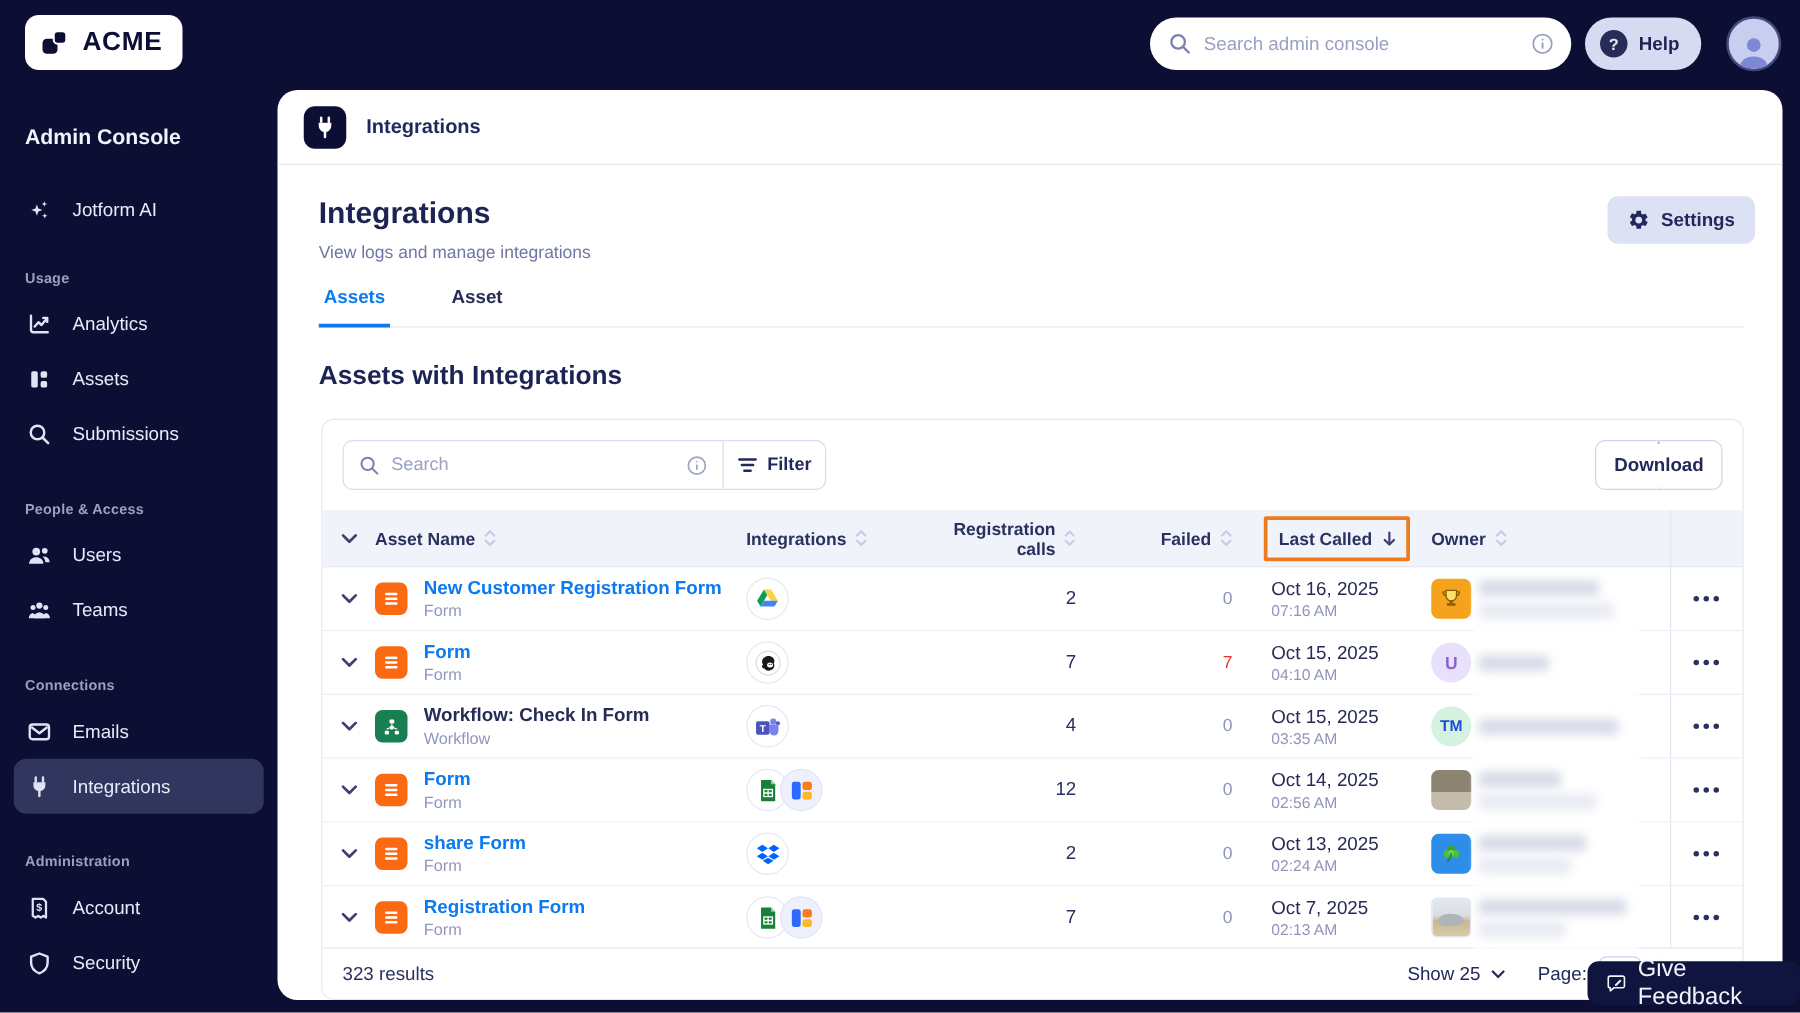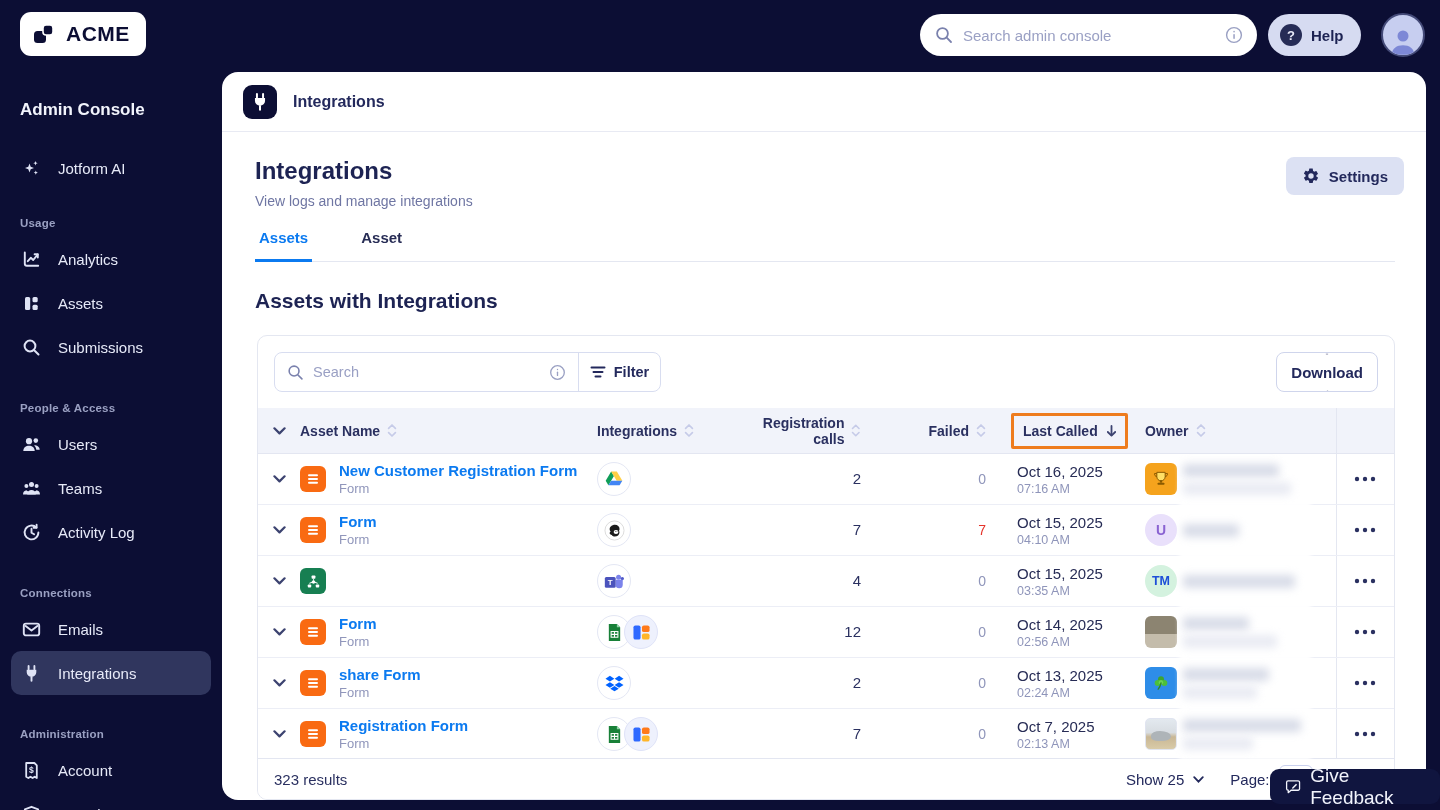--- a/index.html
+++ b/index.html
@@ -231,28 +231,20 @@
   <div class="sb-item">
     <svg class="ic" viewBox="0 0 19 19" fill="currentColor">
       <circle cx="4.4" cy="7" r="2"></circle>
       <circle cx="9.5" cy="5.4" r="2.5"></circle>
       <circle cx="14.6" cy="7" r="2"></circle>
       <path d="M1 15.5 c0-2.4 1.5-3.8 3.4-4.2 1 1.1 3 1.6 5.1 1.6 s4.1-.5 5.1-1.6 c1.9.4 3.4 1.8 3.4 4.2 Z"></path>
       <path d="M5.2 15.5 c0-2.9 1.9-4.6 4.3-4.6 s4.3 1.7 4.3 4.6 Z"></path>
     </svg>
     <span>Teams</span>
   </div>
-  <div class="sb-item">
-    <svg class="ic" viewBox="0 0 19 19" fill="none" stroke="currentColor" stroke-width="1.9" stroke-linecap="round" stroke-linejoin="round">
-      <path d="M16.4 9.5 a6.9 6.9 0 1 1 -2-4.9"></path>
-      <path d="M14.6 1.8 v3 h-3"></path>
-      <path d="M9.5 5.8 V9.7 l2.6 1.6"></path>
-    </svg>
-    <span>Activity Log</span>
-  </div>
 
   <div class="sb-label lbl-conn">Connections</div>
   <div class="sb-item">
     <svg class="ic" viewBox="0 0 19 19" fill="none" stroke="currentColor" stroke-width="1.9" stroke-linejoin="round">
       <rect x="1.8" y="3.6" width="15.4" height="11.8" rx="2.2"></rect>
       <path d="M3 5.6 l6.5 5 6.5-5"></path>
     </svg>
     <span>Emails</span>
   </div>
   <div class="sb-item selected">
@@ -522,20 +514,24 @@
       <div class="c-asset">
         <span class="a-ico flow">
             <svg width="15" height="15" viewBox="0 0 15 15" fill="#fff">
               <rect x="5.6" y="1.5" width="3.8" height="3.3" rx="0.8"></rect>
               <circle cx="7.5" cy="8" r="1.7"></circle>
               <rect x="1.8" y="10.5" width="3.4" height="3" rx="0.8"></rect>
               <rect x="9.8" y="10.5" width="3.4" height="3" rx="0.8"></rect>
               <path d="M7.1 4.8 h.8 v2 h-.8 Z M3.1 9 l3.2-1.4 .4.8 -3.2 1.4 Z M11.9 9 l-3.2-1.4 -.4.8 3.2 1.4 Z"></path>
             </svg>
           </span>
+        <div class="a-txt">
+          <a class="a-name plain" href="#">Workflow: Check In Form</a>
+          <span class="a-type">Workflow</span>
+        </div>
       </div>
       <div class="c-int">
         <span class="int-circ">
           <svg width="20" height="19" viewBox="0 0 24 22">
               <circle cx="17.5" cy="6" r="3" fill="#7B83EB"></circle>
               <circle cx="22" cy="7.5" r="2" fill="#5059C9"></circle>
               <path d="M14 9 h8.5 v6 a4.2 4.2 0 0 1 -8.5 0 Z" fill="#7B83EB"></path>
               <rect x="1" y="5.5" width="13" height="13" rx="1.8" fill="#4B53BC"></rect>
               <text x="7.5" y="15.6" text-anchor="middle" font-size="9.5" font-weight="bold" fill="#fff" font-family="'Liberation Sans',sans-serif">T</text>
             </svg>

